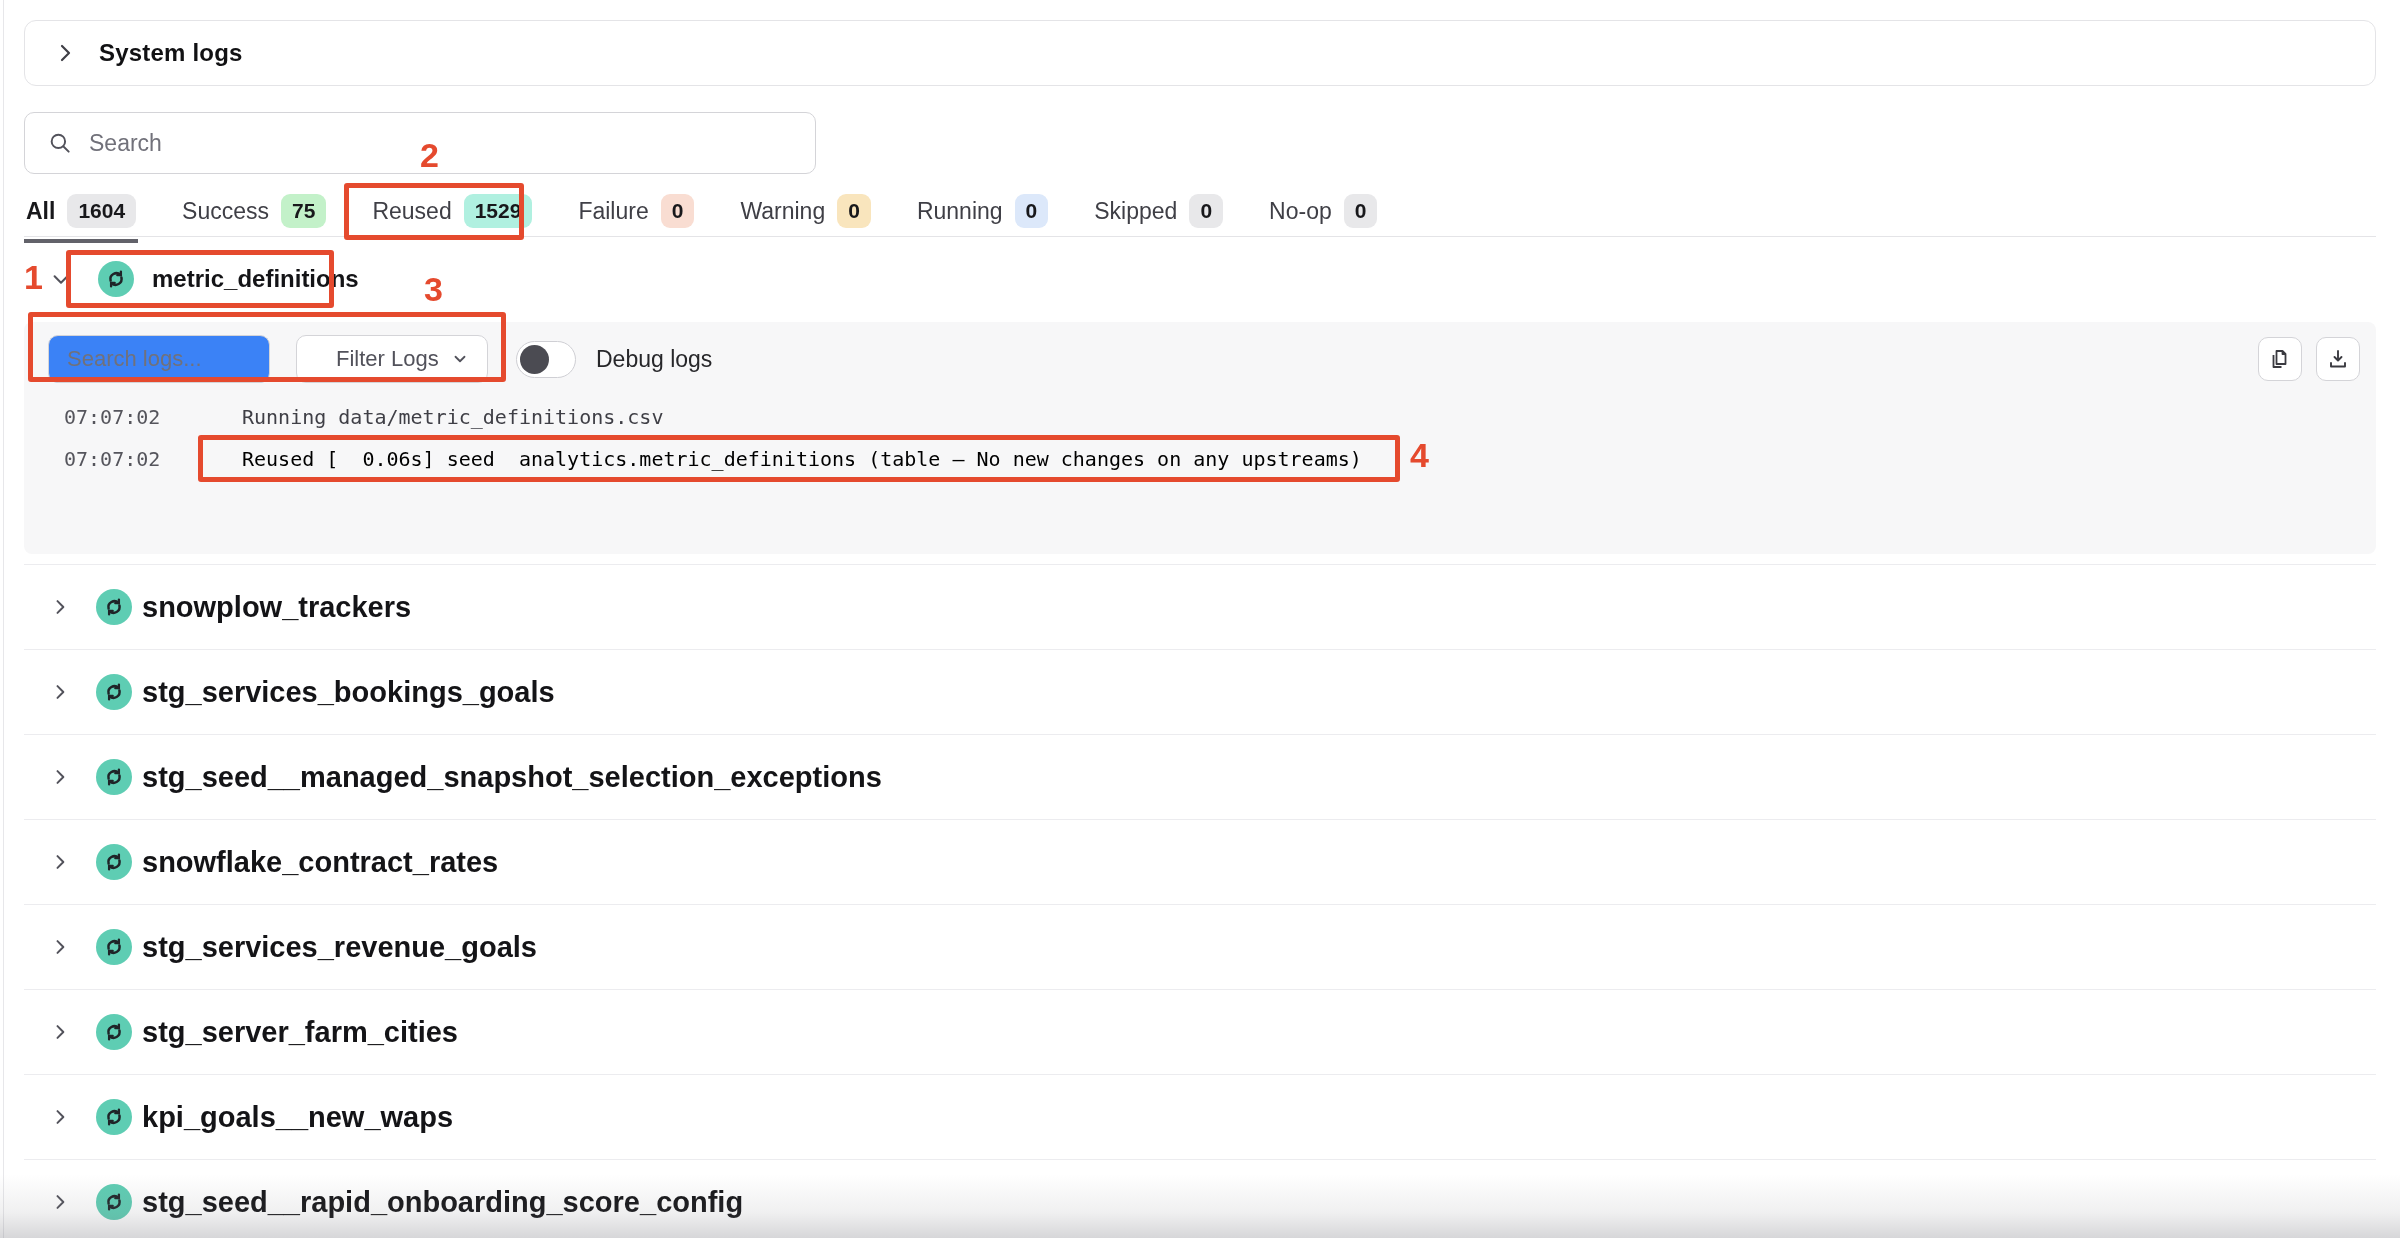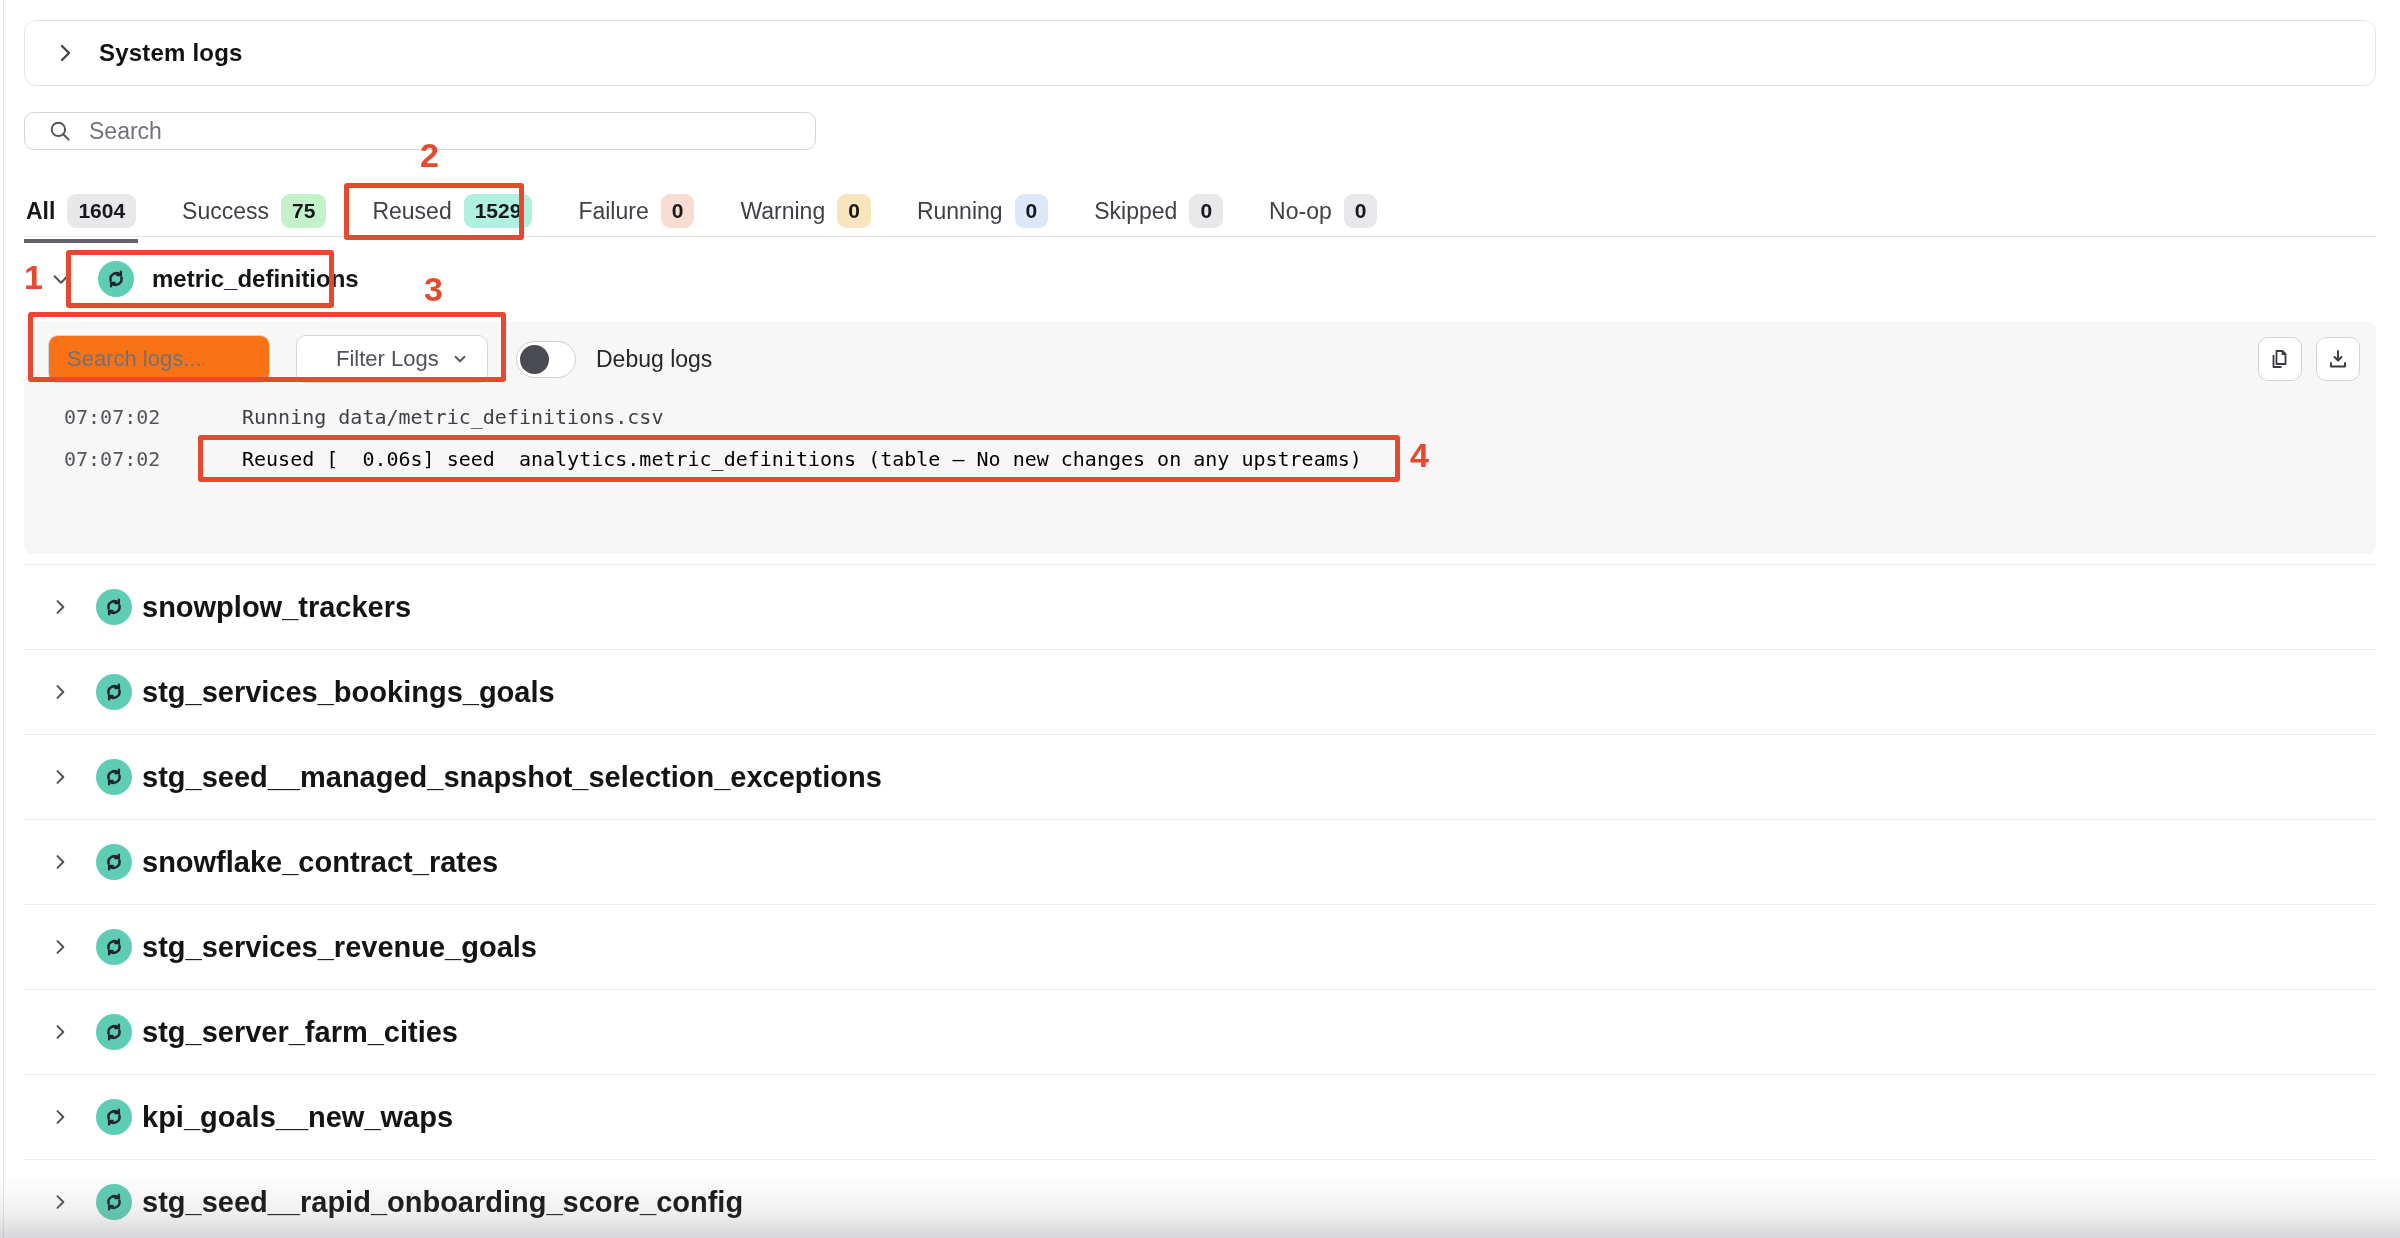--- a/index.html
+++ b/index.html
@@ -8,21 +8,21 @@
 
   .edge-line { position:absolute; left:3px; top:0; width:1px; height:100%; background:#e7e7ea; }
 
   
   .syslog-card { position:absolute; left:24px; top:20px; width:2352px; height:66px;
     border:1px solid #e4e4e7; border-radius:12px; background:#fff; display:flex; align-items:center; }
   .syslog-card .chev { margin-left:28px; display:flex; }
   .syslog-card .title { margin-left:22px; font-size:24px; font-weight:700; color:#111113; letter-spacing:.2px; }
 
   
-  .search-box { position:absolute; left:24px; top:112px; width:792px; height:38px;
+  .search-box { position:absolute; left:24px; top:112px; width:792px; height:62px;
     border:1px solid #d4d4d8; border-radius:10px; background:#fff; display:flex; align-items:center; }
   .search-box svg { margin-left:22px; flex:none; }
   .search-box input { border:none; outline:none; background:transparent; margin-left:16px; flex:1;
     font-size:23px; color:#27272a; font-family:"Liberation Sans", sans-serif; }
   .search-box input::placeholder { color:#71717a; }
 
   
   .tabbar { position:absolute; left:24px; top:190px; width:2352px; height:47px;
     border-bottom:1px solid #e4e4e7; display:flex; align-items:flex-start; gap:42px; }
   .tab { display:flex; align-items:center; gap:12px; padding:4px 2px 11px 2px; cursor:pointer; }
@@ -41,21 +41,21 @@
   .expanded-row { position:absolute; left:24px; top:248px; width:2352px; height:62px; display:flex; align-items:center; }
   .expanded-row .chev { margin-left:26px; display:flex; }
   .status-icon { width:36px; height:36px; border-radius:50%; background:#5ecdb3; display:flex; align-items:center; justify-content:center; flex:none; }
   .expanded-row .status-icon { margin-left:26px; }
   .expanded-row .name { margin-left:18px; font-size:24px; font-weight:700; color:#141417; }
 
   
   .log-panel { position:absolute; left:24px; top:322px; width:2352px; height:232px; background:#f7f7f8; border-radius:8px; }
   .log-head { position:absolute; left:0; top:0; width:100%; height:74px; display:flex; align-items:center; }
   .loginput { margin-left:24px; width:222px; height:48px; border:1px solid #d4d4d8; border-radius:10px;
-    background:#f97316; display:flex; align-items:center; }
+    background:#3b82f6; display:flex; align-items:center; }
   .loginput input { border:none; outline:none; background:transparent; width:100%; margin:0 18px;
     font-size:22px; color:#27272a; font-family:"Liberation Sans", sans-serif; }
   .loginput input::placeholder { color:#71717a; }
   .filter-btn { margin-left:26px; width:192px; height:48px; border:1px solid #d4d4d8; border-radius:10px;
     background:#fff; display:flex; align-items:center; justify-content:space-between; padding:0 18px; cursor:pointer; }
   .filter-btn .flabel { font-size:22px; color:#52525b;margin-left:21px; }
   .toggle { margin-left:28px; width:60px; height:37px; border:1px solid #cfcfd4; border-radius:19px; background:#fff; position:relative; cursor:pointer; flex:none; }
   .toggle .knob { position:absolute; left:3px; top:3px; width:29px; height:29px; border-radius:50%; background:#4b4b52; }
   .debug-label { margin-left:20px; font-size:23px; font-weight:500; color:#27272a; }
   .head-actions { margin-left:auto; margin-right:16px; display:flex; gap:14px; }

